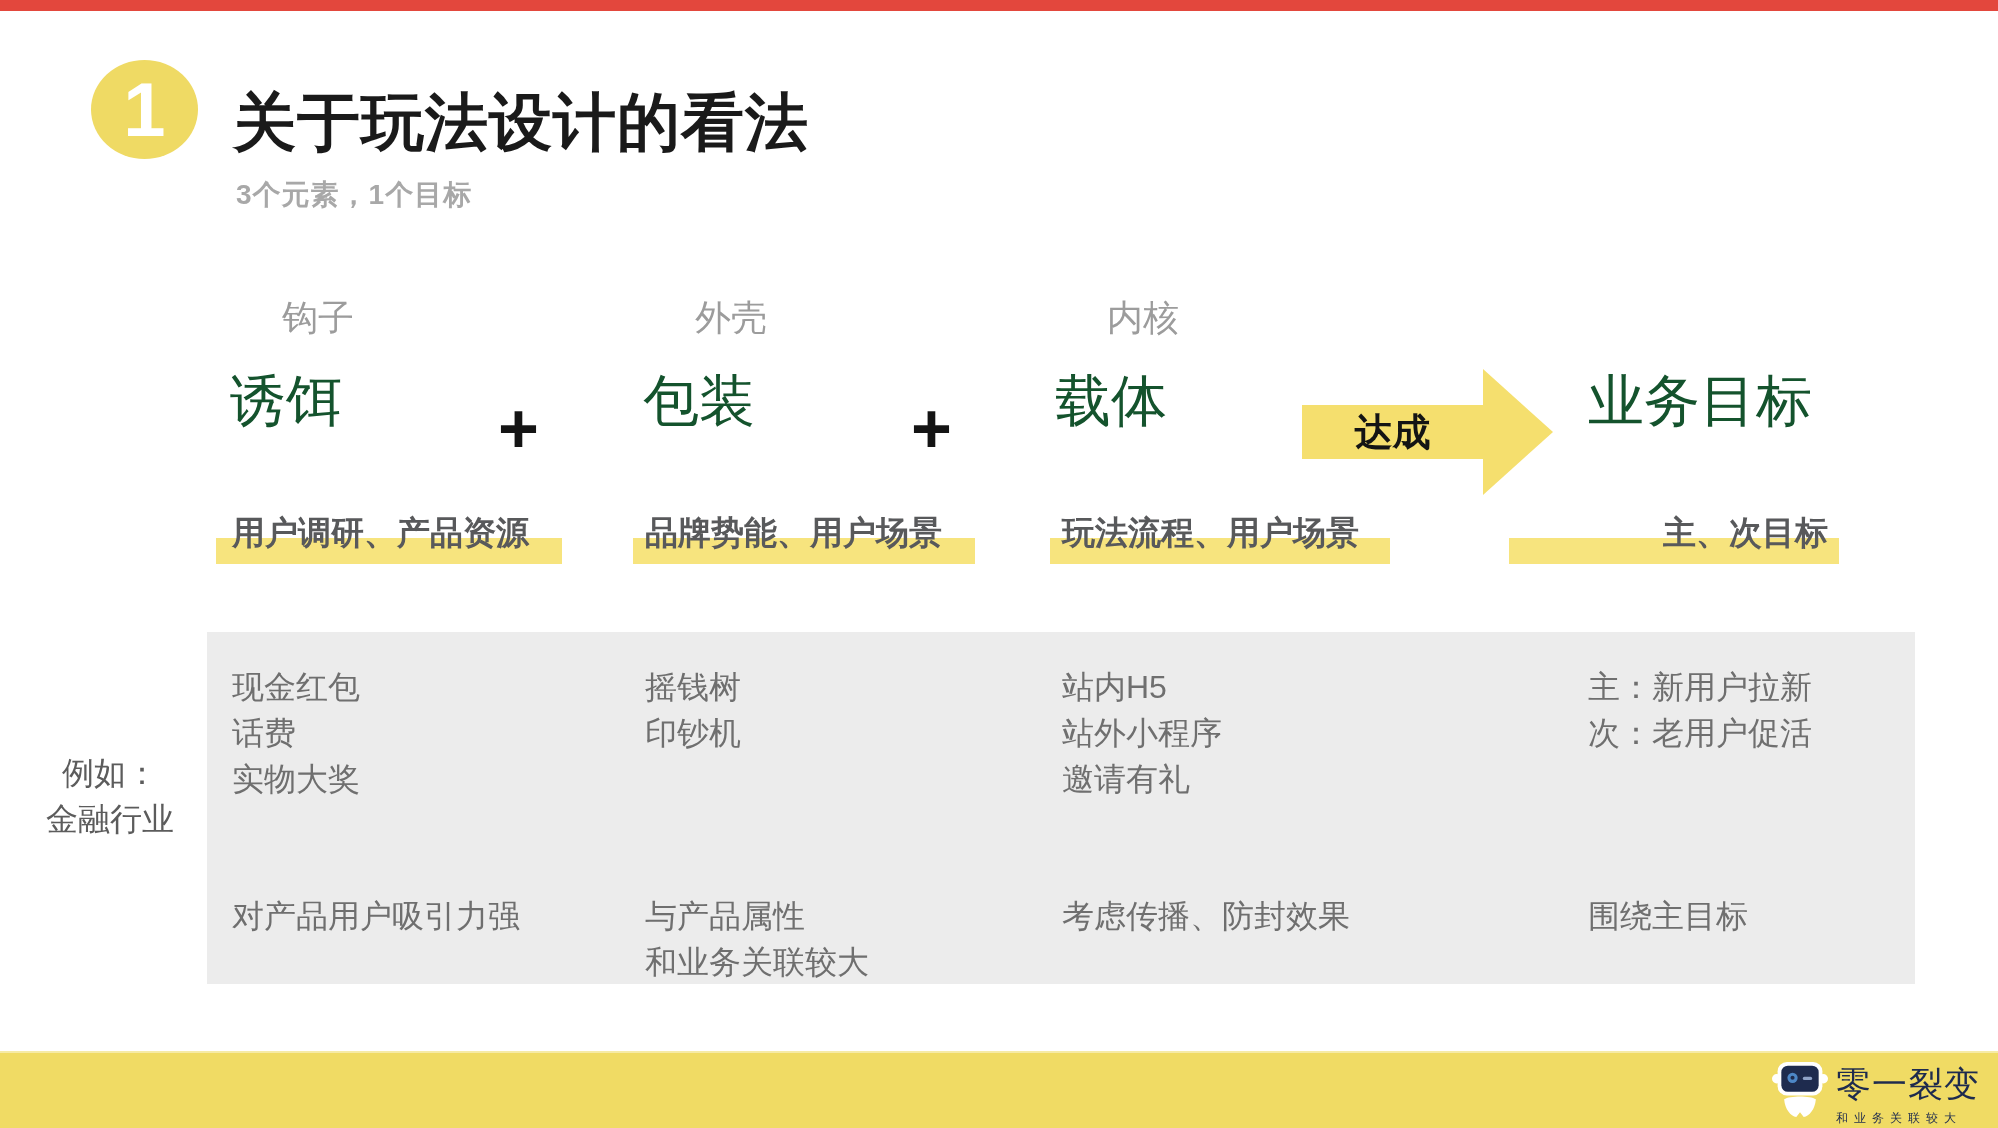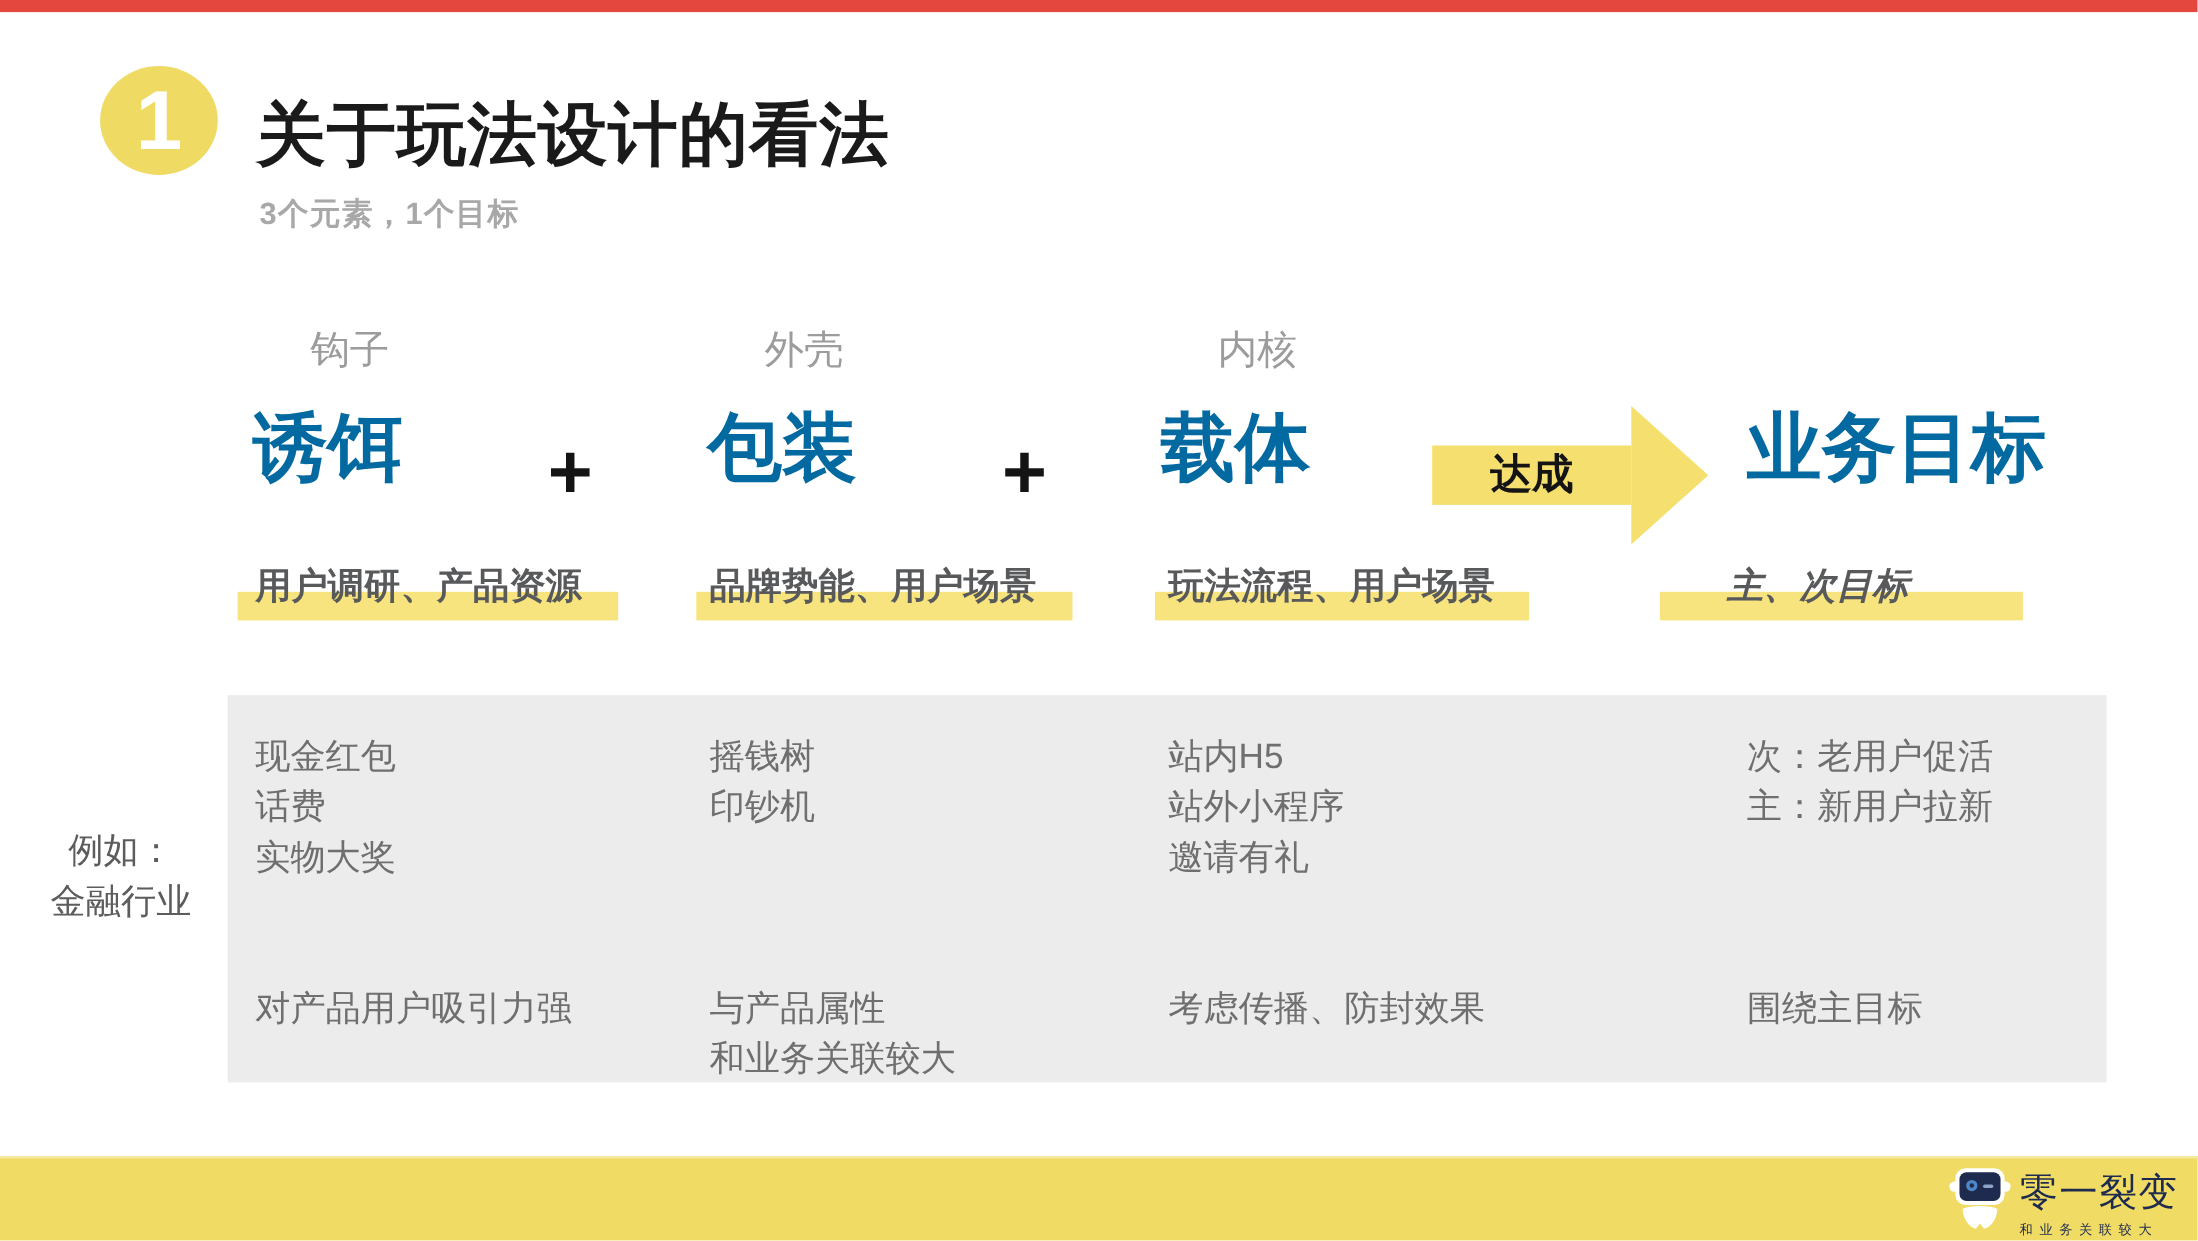--- a/index.html
+++ b/index.html
@@ -21,39 +21,39 @@
   .badge{position:absolute;left:91px;top:60px;width:107px;height:99px;border-radius:50%;
     background:var(--accent-yellow);display:flex;align-items:center;justify-content:center;}
   .badge span{color:#ffffff;font-size:76px;font-weight:bold;line-height:1;}
 
   .title{position:absolute;left:233px;top:80px;font-size:63px;font-weight:bold;color:#1a1a1a;letter-spacing:1px;}
   .subtitle{position:absolute;left:236px;top:176px;font-size:28px;font-weight:bold;color:#a8a8a8;letter-spacing:1px;}
 
   .tag{position:absolute;top:294px;width:176px;text-align:center;font-size:36px;color:#9c9c9c;}
   .tag-1{left:230px;} .tag-2{left:643px;} .tag-3{left:1055px;}
 
-  .term{position:absolute;top:372px;font-size:68px;font-weight:bold;color:#0369a1;line-height:1.05;white-space:nowrap;}
+  .term{position:absolute;top:372px;font-size:56px;font-weight:normal;color:#14532d;line-height:1.05;white-space:nowrap;}
   .term-1{left:230px;} .term-2{left:643px;} .term-3{left:1055px;} .term-goal{left:1588px;}
 
   .plus{position:absolute;top:394px;font-size:70px;font-weight:bold;color:#141414;line-height:1;}
   .plus-1{left:498px;} .plus-2{left:911px;}
 
   .arrow{position:absolute;left:1302px;top:369px;width:252px;height:126px;padding-left:40px;}
   .arrow-body{position:absolute;left:0;top:36px;width:181px;height:54px;background:var(--arrow-yellow);}
   .arrow-head{position:absolute;left:181px;top:0;width:0;height:0;
     border-top:63px solid transparent;border-bottom:63px solid transparent;border-left:70px solid var(--arrow-yellow);}
   .arrow-label{position:absolute;left:0;top:36px;width:181px;height:54px;line-height:54px;text-align:center;
     font-size:38px;font-weight:bold;color:#141414;}
 
   .hl-text{position:absolute;top:511px;font-size:33px;font-weight:bold;color:#58595B;z-index:2;white-space:nowrap;}
   .hl-bar{position:absolute;top:538px;height:26px;background:var(--highlight-yellow);z-index:1;}
   .hl-text-1{left:232px;} .hl-bar-1{left:216px;width:346px;}
   .hl-text-2{left:645px;} .hl-bar-2{left:633px;width:342px;}
   .hl-text-3{left:1062px;} .hl-bar-3{left:1050px;width:340px;}
-  .hl-text-4{left:1570px;font-style:italic;} .hl-bar-4{left:1509px;width:330px;}
+  .hl-text-4{left:1663px;} .hl-bar-4{left:1509px;width:330px;}
 
   .ex-box{position:absolute;left:207px;top:632px;width:1708px;height:352px;background:var(--box-gray);}
   .ex-label{position:absolute;left:25px;top:750px;width:170px;text-align:center;font-size:32px;color:#5c5c5c;
     line-height:46px;white-space:pre-line;}
 
   .ex-col{position:absolute;top:664px;font-size:32px;color:#6f6f6f;line-height:46px;}
   .ex-note{position:absolute;top:893px;font-size:32px;color:#6f6f6f;line-height:46px;white-space:pre-line;}
   .ex-col-1,.ex-note-1{left:232px;} .ex-col-2,.ex-note-2{left:645px;}
   .ex-col-3,.ex-note-3{left:1062px;} .ex-col-4,.ex-note-4{left:1588px;}
 
@@ -124,22 +124,22 @@
 和业务关联较大</div>
 
   <div class="ex-col ex-col-3">
     <div>站内H5</div>
     <div>站外小程序</div>
     <div>邀请有礼</div>
   </div>
   <div class="ex-note ex-note-3">考虑传播、防封效果</div>
 
   <div class="ex-col ex-col-4">
+    <div>主：新用户拉新</div>
     <div>次：老用户促活</div>
-    <div>主：新用户拉新</div>
   </div>
   <div class="ex-note ex-note-4">围绕主目标</div>
 
   <div class="footer-bar"></div>
   <div class="logo">
     <svg class="robot" viewBox="0 0 60 66" xmlns="http://www.w3.org/2000/svg">
       <circle cx="5" cy="22" r="5" fill="#ffffff"></circle>
       <circle cx="55" cy="22" r="5" fill="#ffffff"></circle>
       <rect x="6" y="4" width="48" height="36" rx="10" fill="#ffffff"></rect>
       <rect x="10" y="8" width="40" height="28" rx="7" fill="#1E2B4E"></rect>

